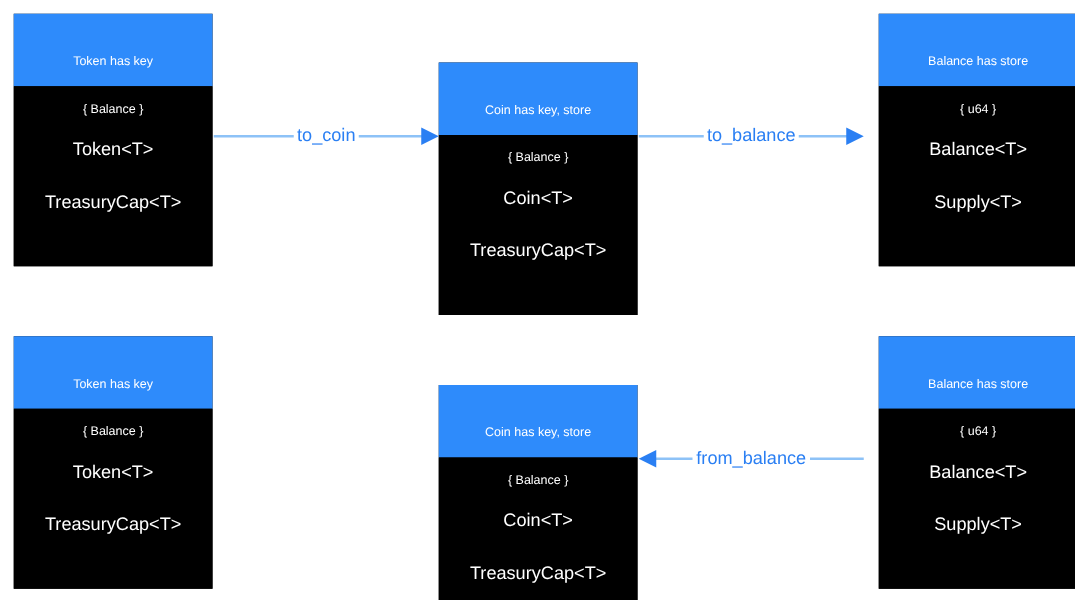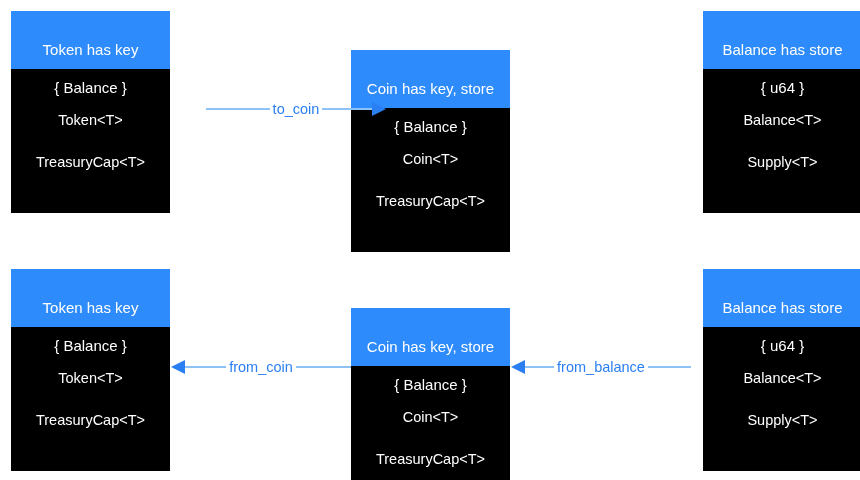--- a/index.html
+++ b/index.html
@@ -25,21 +25,21 @@
   
   .node {
     position: absolute;
     width: 159px;
     box-sizing: border-box;
     background: #000000;
   }
   .node-header {
     background: #2e8bfb;
     color: #ffffff;
-    font-size: 15px;
+    font-size: 10px;
     line-height: 19px;
     text-align: center;
     padding: 10px 4px 10px 4px;
     height: 58px;
     box-sizing: border-box;
     white-space: pre-line;
   }
   .node-header .hdr-line {
     display: block;
   }
@@ -117,21 +117,21 @@
     left: 0;
     margin-top: -7px;
     border-top: 7px solid transparent;
     border-bottom: 7px solid transparent;
     border-right: 14px solid #2a7ff3;
   }
   .edge.dir-right .edge-line { right: 4px; }
   .edge.dir-left .edge-line { left: 4px; }
 
   
-  .edge-e1 { left: 171px; top: 92px;  width: 180px; margin-left: 35px; }
+  .edge-e1 { left: 171px; top: 92px;  width: 180px; }
   .edge-e2 { left: 511px; top: 92px;  width: 180px; }
   .edge-e3 { left: 171px; top: 350px; width: 180px; }
   .edge-e4 { left: 511px; top: 350px; width: 180px; text-align: center; }
 </style>
 </head>
 <body>
 
 <div id="canvas">
 
   <div class="node row1 col1">
@@ -166,20 +166,25 @@
       <span class="member">Supply&lt;T&gt;</span>
     </div>
   </div>
 
   <div class="edge dir-right edge-e1">
     <span class="edge-line"></span>
     <span class="arrow-head"></span>
     <span class="edge-label">to_coin</span>
   </div>
 
+  <div class="edge dir-right edge-e2">
+    <span class="edge-line"></span>
+    <span class="arrow-head"></span>
+    <span class="edge-label">to_balance</span>
+  </div>
 
   <div class="node row2 col1">
     <div class="node-header">
       <span class="hdr-line">Token has key</span>
       <span class="hdr-line">{ Balance }</span>
     </div>
     <div class="node-body">
       <span class="member">Token&lt;T&gt;</span>
       <span class="member">TreasuryCap&lt;T&gt;</span>
     </div>
@@ -200,25 +205,20 @@
     <div class="node-header">
       <span class="hdr-line">Balance has store</span>
       <span class="hdr-line">{ u64 }</span>
     </div>
     <div class="node-body">
       <span class="member">Balance&lt;T&gt;</span>
       <span class="member">Supply&lt;T&gt;</span>
     </div>
   </div>
 
-  <div class="edge dir-left edge-e3">
-    <span class="edge-line"></span>
-    <span class="arrow-head"></span>
-    <span class="edge-label">from_coin</span>
-  </div>
 
   <div class="edge dir-left edge-e4">
     <span class="edge-line"></span>
     <span class="arrow-head"></span>
     <span class="edge-label">from_balance</span>
   </div>
 
 </div>
 
 </body></html>

